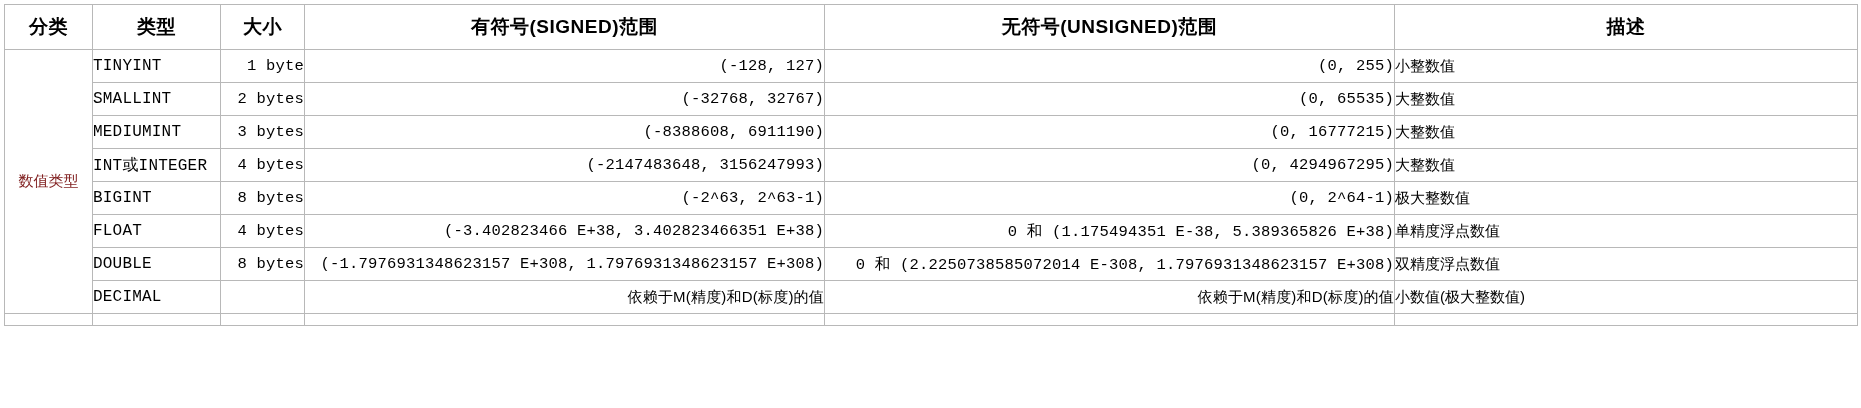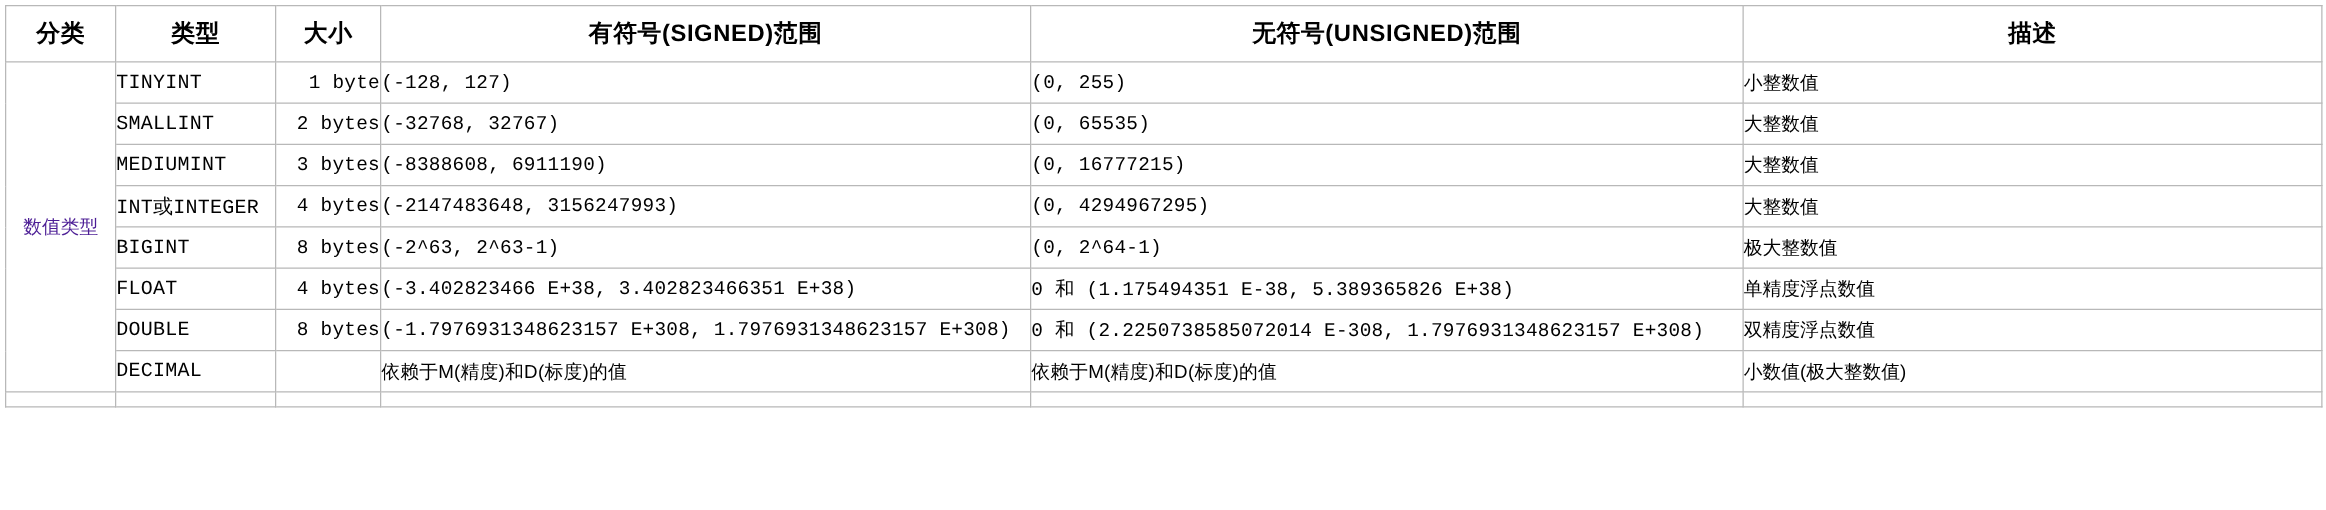--- a/index.html
+++ b/index.html
@@ -43,21 +43,21 @@
     text-align: center;
     font-family: "Liberation Sans", sans-serif;
     color: #000;
     letter-spacing: 0.5px;
   }
   
   td.category {
     text-align: center;
     font-size: 15px;
     font-family: "Liberation Sans", sans-serif;
-    color: #4c1d95;
+    color: #7f1d1d;
   }
   td.typename {
     font-family: "Liberation Mono", monospace;
     font-size: 16px;
     padding-left: 9px;
     letter-spacing: 0.2px;
   }
   td.size {
     font-family: "Liberation Mono", monospace;
     font-size: 15.5px;
@@ -66,20 +66,21 @@
     letter-spacing: 0.2px;
     margin-top: 39px;
   }
   td.range {
     font-family: "Liberation Mono", monospace;
     font-size: 15.5px;
     padding-left: 9px;
     letter-spacing: 0.2px;
     white-space: nowrap;
     overflow: hidden;
+    text-align: right;
   }
   td.range.cjk {
     font-family: "Liberation Sans", sans-serif;
     font-size: 15px;
     margin-top: 24px;
   }
   td.desc {
     font-family: "Liberation Sans", sans-serif;
     font-size: 15px;
     padding-left: 9px;

